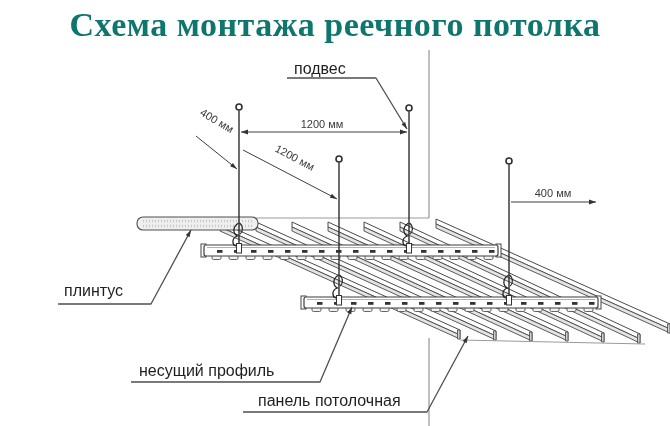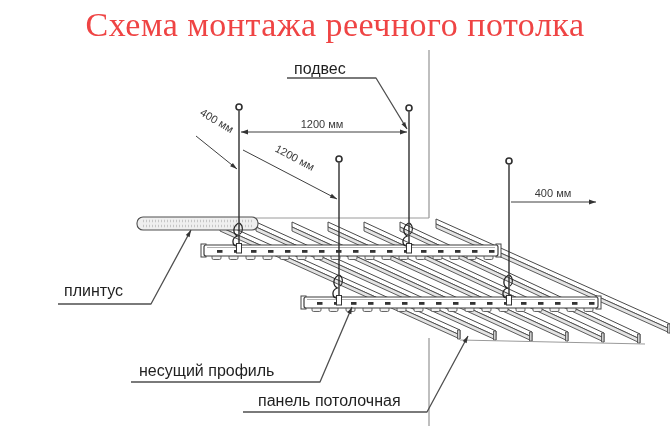--- a/index.html
+++ b/index.html
@@ -3,21 +3,21 @@
 <meta charset="utf-8">
 <style>
   html,body{margin:0;padding:0;background:#ffffff;}
   .stage{
     position:relative;width:670px;height:426px;background:#ffffff;
     overflow:hidden;font-family:"Liberation Sans",sans-serif;
   }
   .title{
     position:absolute;top:0;left:0;width:670px;height:50px;
     text-align:center;font-family:"Liberation Serif",serif;
-    font-size:34px;font-weight:400;color:#ef4444;line-height:50px;
+    font-size:34px;font-weight:700;color:#0f766e;line-height:50px;
     letter-spacing:0.5px;white-space:nowrap;
   }
   svg{position:absolute;left:0;top:0;}
   .lbl{font-family:"Liberation Sans",sans-serif;font-size:16px;fill:#1f1f1f;}
   .dim{font-family:"Liberation Sans",sans-serif;font-size:11px;fill:#3a3a3a;}
   .leader{stroke:#4f4f4f;stroke-width:1.3;fill:none;stroke-linejoin:round;}
   .dimline{stroke:#3f3f3f;stroke-width:1;fill:none;}
   .arrow{fill:#333;stroke:none;}
 </style>
 </head>

